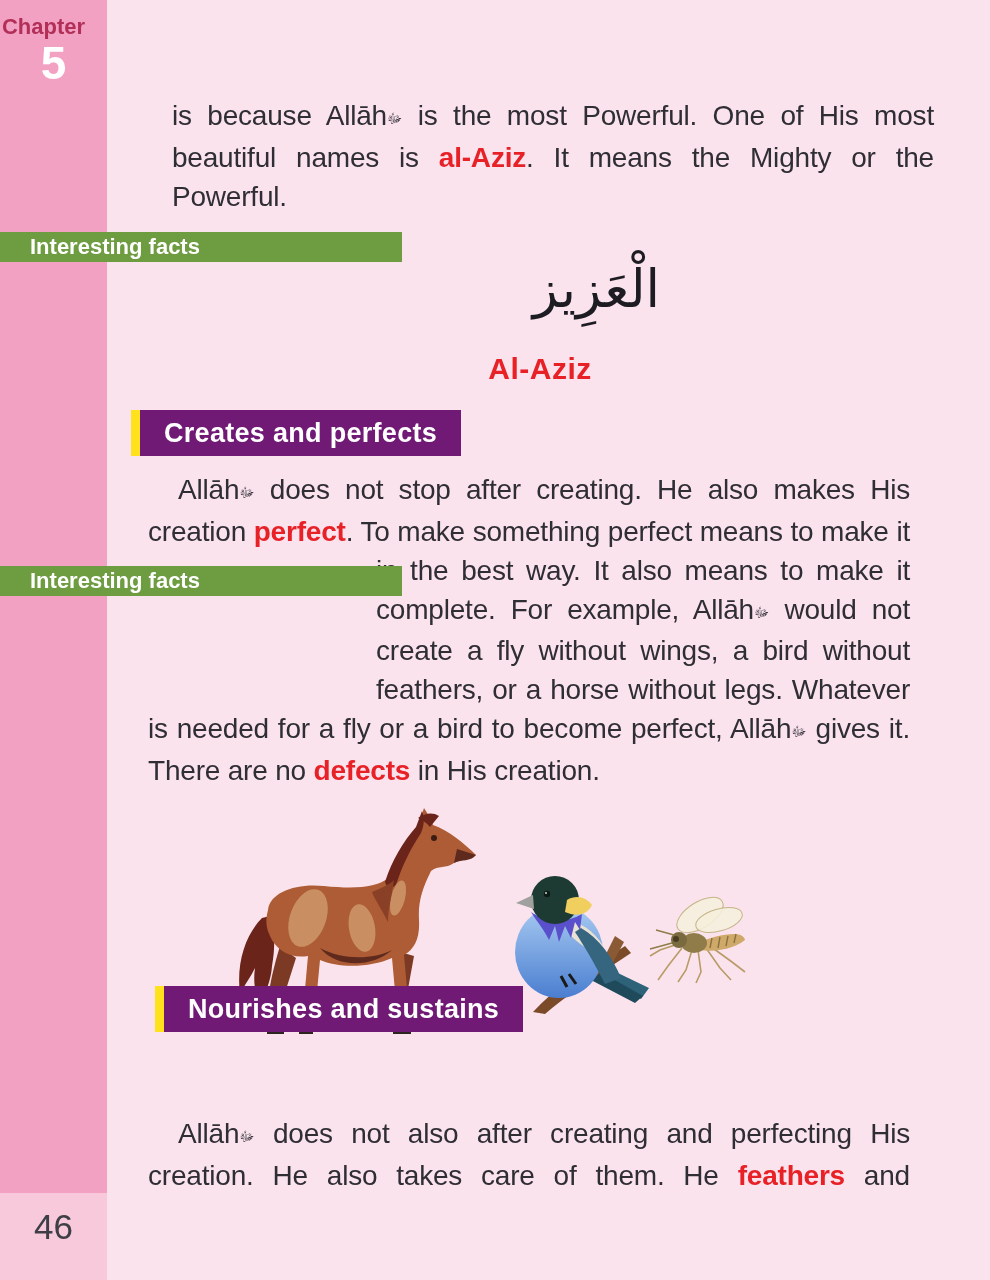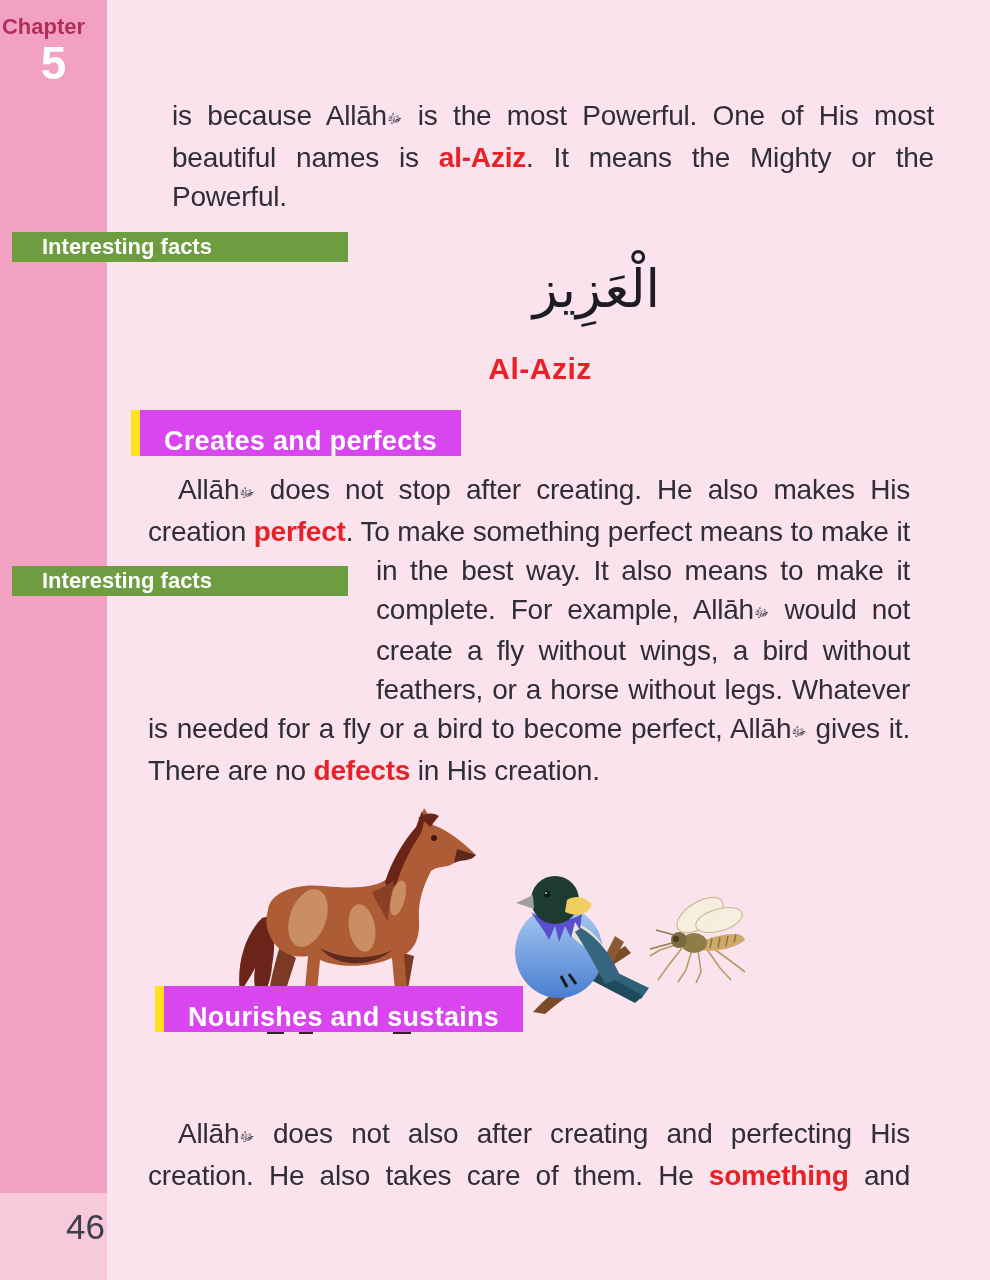--- a/index.html
+++ b/index.html
@@ -10,46 +10,46 @@
     color:#2f2e34;
   }
   
   .sidebar{position:absolute;left:0;top:0;width:107px;height:1280px;background:#f2a1c3;}
   .chapter-label{position:absolute;left:0;top:14px;width:87px;text-align:center;
     font-size:22px;font-weight:bold;color:#b23058;}
   .chapter-num{position:absolute;left:0;top:36px;width:107px;text-align:center;
     font-size:46px;font-weight:bold;color:#ffffff;}
   .pagenum-block{position:absolute;left:0;top:1193px;width:107px;height:87px;background:#f8c8db;}
   .page-number{position:absolute;left:0;top:14px;width:107px;text-align:center;
-    font-size:35px;color:#3e3e46;padding-left:32px;}
+    font-size:35px;color:#3e3e46;}
   
   .para{position:absolute;left:128px;width:762px;font-size:28px;line-height:39px;
     text-align:justify;color:#2f2e34;letter-spacing:-0.2px;}
   .para.indent{text-indent:30px;margin-left:20px;}
   .para.justify-last{text-align-last:justify;}
   .red{color:#e82127;font-weight:bold;}
   .hon{font-size:0.48em;letter-spacing:-1px;vertical-align:0.18em;
     font-family:"DejaVu Sans",sans-serif;}
   .wrap-spacer{float:left;width:228px;height:150px;}
   
-  .fact-box{position:absolute;left:12px;width:336px;}
+  .fact-box{position:absolute;left:0;width:402px;}
   .fact-header{background:#6e9c41;color:#ffffff;font-weight:bold;font-size:22px;
     line-height:30px;padding-left:30px;}
   .fact-body{background:#c1c3c5;color:#37373f;font-style:italic;font-size:21px;
     line-height:24px;padding:10px 6px 12px 30px;letter-spacing:-0.2px;}
   
   .arabic-name{position:absolute;left:420px;top:246px;width:240px;text-align:right;
     font-family:"DejaVu Sans",sans-serif;font-size:52px;line-height:86px;color:#1c1c22;}
   .arabic-caption{position:absolute;left:420px;top:352px;width:240px;text-align:center;
     font-size:30px;font-weight:bold;color:#e82127;letter-spacing:0.5px;}
   
   .section-head{position:absolute;left:131px;height:46px;display:flex;align-items:stretch;}
   .section-head .accent-bar{width:9px;background:#ffe11c;}
-  .section-head .banner{background:#d946ef;color:#ffffff;font-weight:bold;font-size:27px;
-    line-height:46px;padding:8px 24px;letter-spacing:0.3px;}
+  .section-head .banner{background:#701a75;color:#ffffff;font-weight:bold;font-size:27px;
+    line-height:46px;padding:0 24px;letter-spacing:0.3px;}
   
   .illus{position:absolute;}
 </style>
 </head>
 <body>
 
 <div class="sidebar">
   <div class="chapter-label">Chapter</div>
   <div class="chapter-num">5</div>
   <div class="pagenum-block">
@@ -161,13 +161,13 @@
   <circle cx="28" cy="51" r="3" fill="#4a3c22"></circle>
 
   <path d="M24,55 L2,61 M26,47 L8,42" stroke="#8f7c48" stroke-width="1.6" fill="none"></path>
 </svg>
 
 <div class="section-head" style="top:986px;margin-left:24px;">
   <div class="accent-bar"></div>
   <div class="banner">Nourishes and sustains</div>
 </div>
 
-<div class="para indent justify-last" style="top:1114px;"><span>Allāh</span><span class="hon">ﷻ</span><span> does not also after creating and perfecting His creation. He also takes care of them. He </span><span class="red">something</span><span> and</span></div>
+<div class="para indent justify-last" style="top:1114px;"><span>Allāh</span><span class="hon">ﷻ</span><span> does not also after creating and perfecting His creation. He also takes care of them. He </span><span class="red">feathers</span><span> and</span></div>
 
 </body></html>

